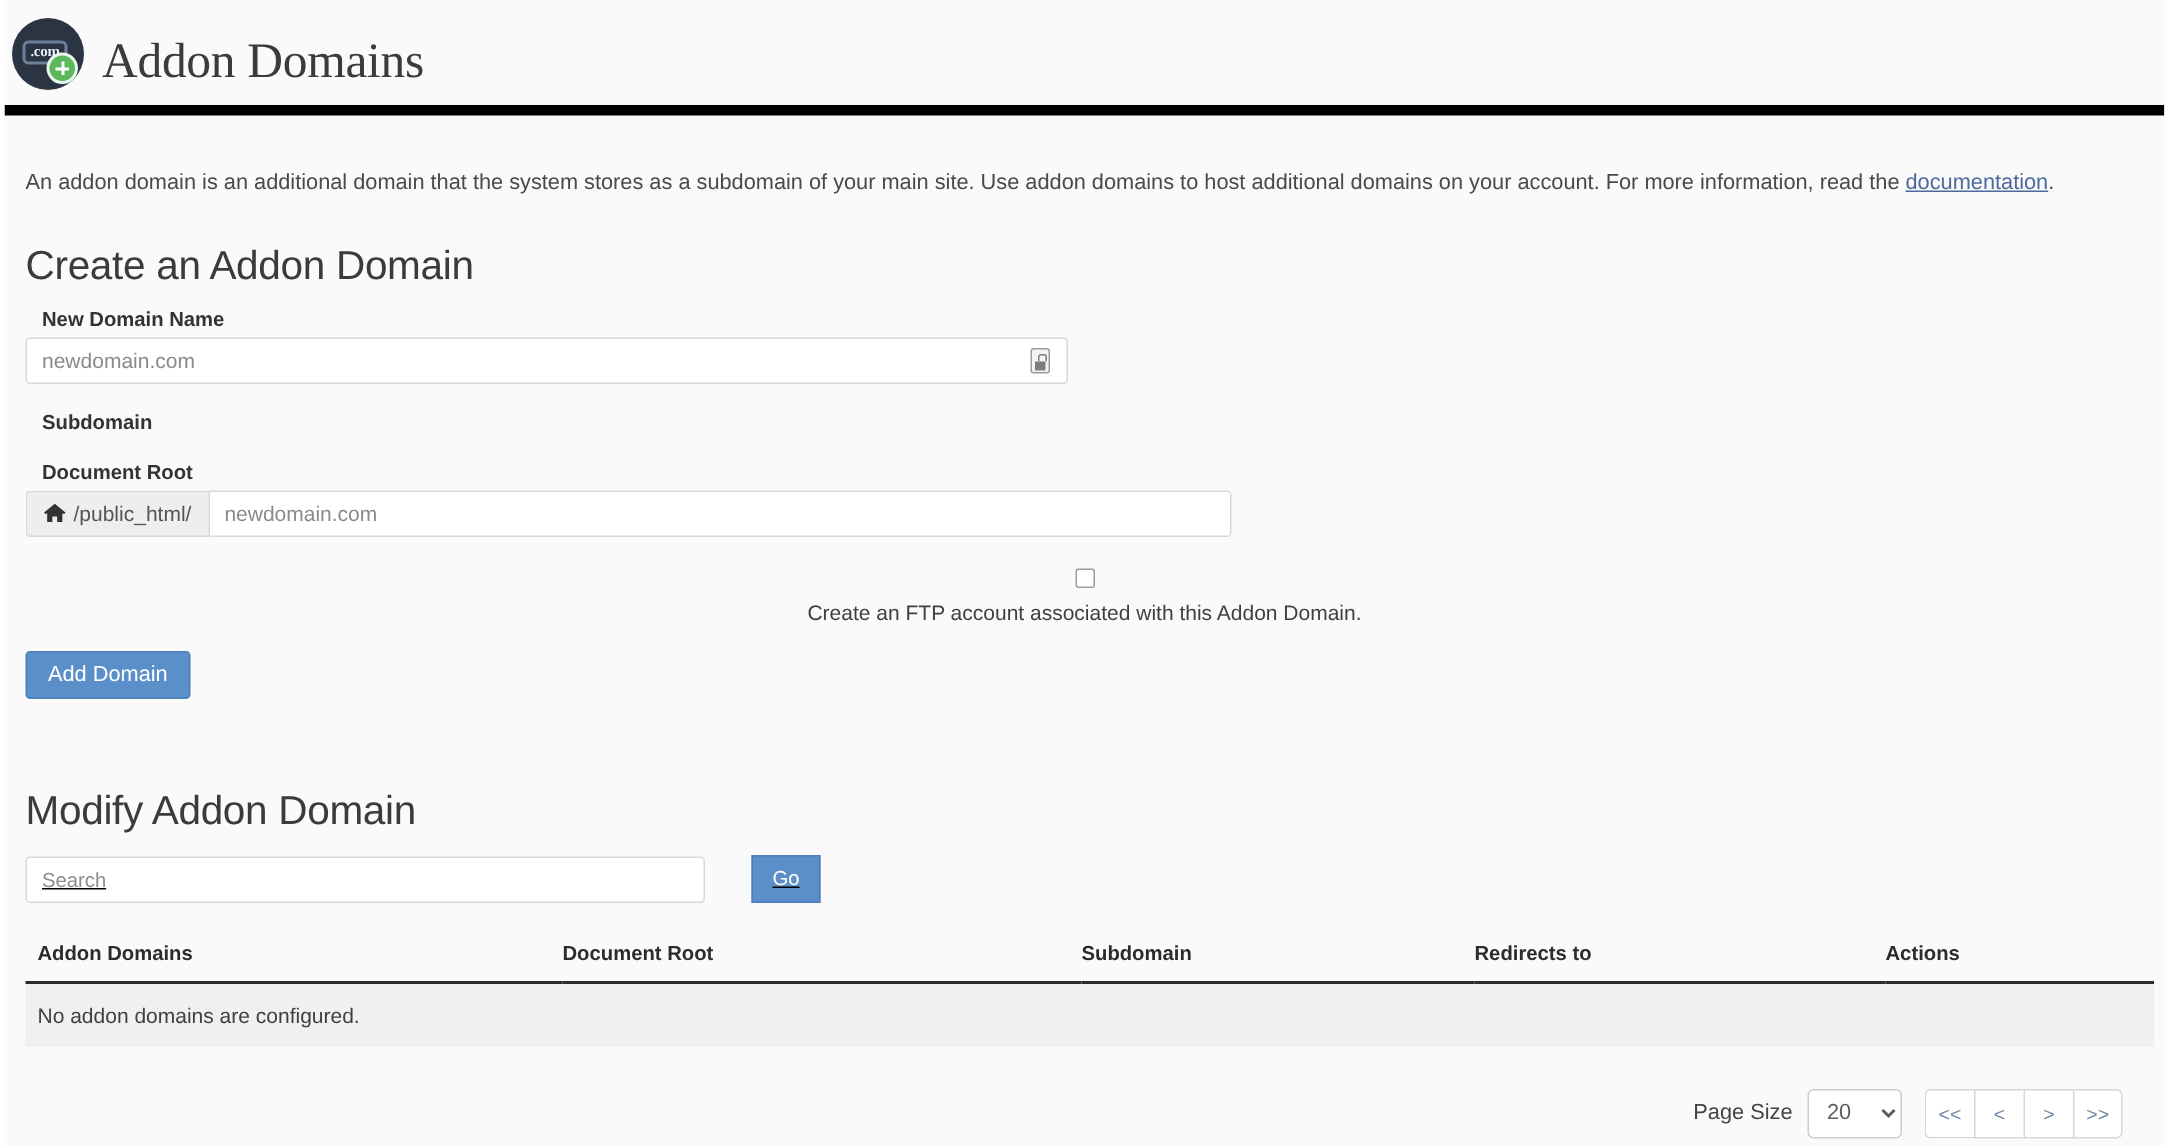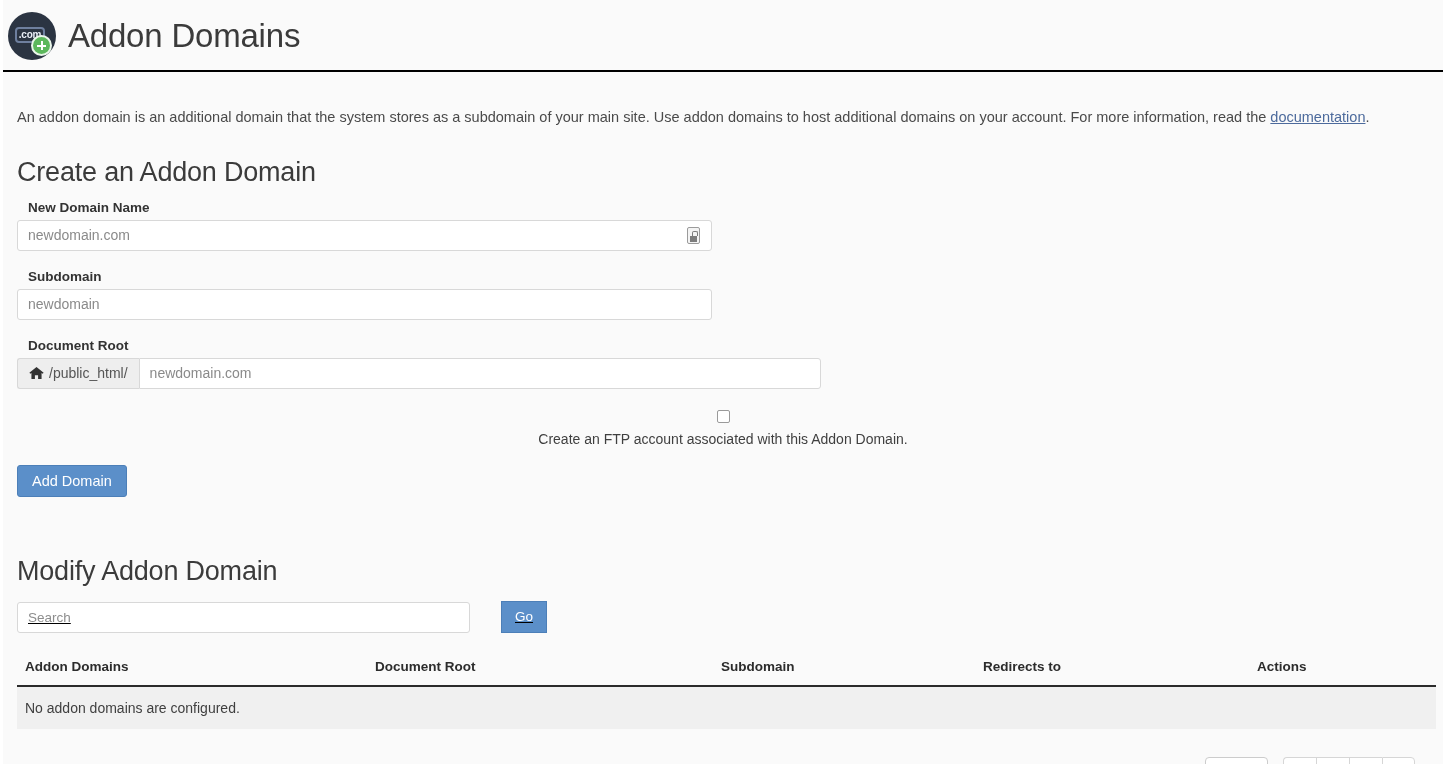--- a/index.html
+++ b/index.html
@@ -17,24 +17,25 @@
     height: 764px;
     background: #fafafa;
     border-left: 3px solid #ffffff;
     overflow: hidden;
   }
   .inner { padding: 0 14px 0 11px; }
 
   
   .page-header {
     display: flex;
-    align-items: center;
+    align-items: flex-end;
     padding: 12px 0 10px 3px;
-    border-bottom: 2px solid #000000;
+    border-bottom: 7px solid #000000;
     margin: 0 0 0 0;
+    font-family: Liberation Serif, serif;
   }
   .logo {
     width: 48px; height: 48px;
     border-radius: 50%;
     background: #2b3442;
     position: relative;
     flex: 0 0 48px;
     margin-right: 12px;
     margin-left: 2px;
     overflow: hidden;
@@ -332,21 +333,20 @@
     
     <h2 class="section-title">Create an Addon Domain</h2>
 
     <div class="field-label">New Domain Name</div>
     <div class="input-wrap">
       <input class="form-control" type="text" placeholder="newdomain.com" style="">
       <span class="input-badge"></span>
     </div>
 
     <div class="field-label spaced">Subdomain</div>
-    <input class="form-control" type="text" placeholder="newdomain" style="">
 
     <div class="field-label spaced">Document Root</div>
     <div class="input-group">
       <span class="input-group-addon">
         <svg class="home-icon" width="15" height="14" viewBox="0 0 16 14">
           <path fill="#333333" d="M8 0.5 L0.4 6.6 L1.4 7.9 L2.6 6.95 L2.6 13.4 L6.3 13.4 L6.3 9.4 L9.7 9.4 L9.7 13.4 L13.4 13.4 L13.4 6.95 L14.6 7.9 L15.6 6.6 Z"></path>
         </svg>
         <span>/public_html/</span>
       </span>
       <input class="form-control" type="text" placeholder="newdomain.com" style="">

